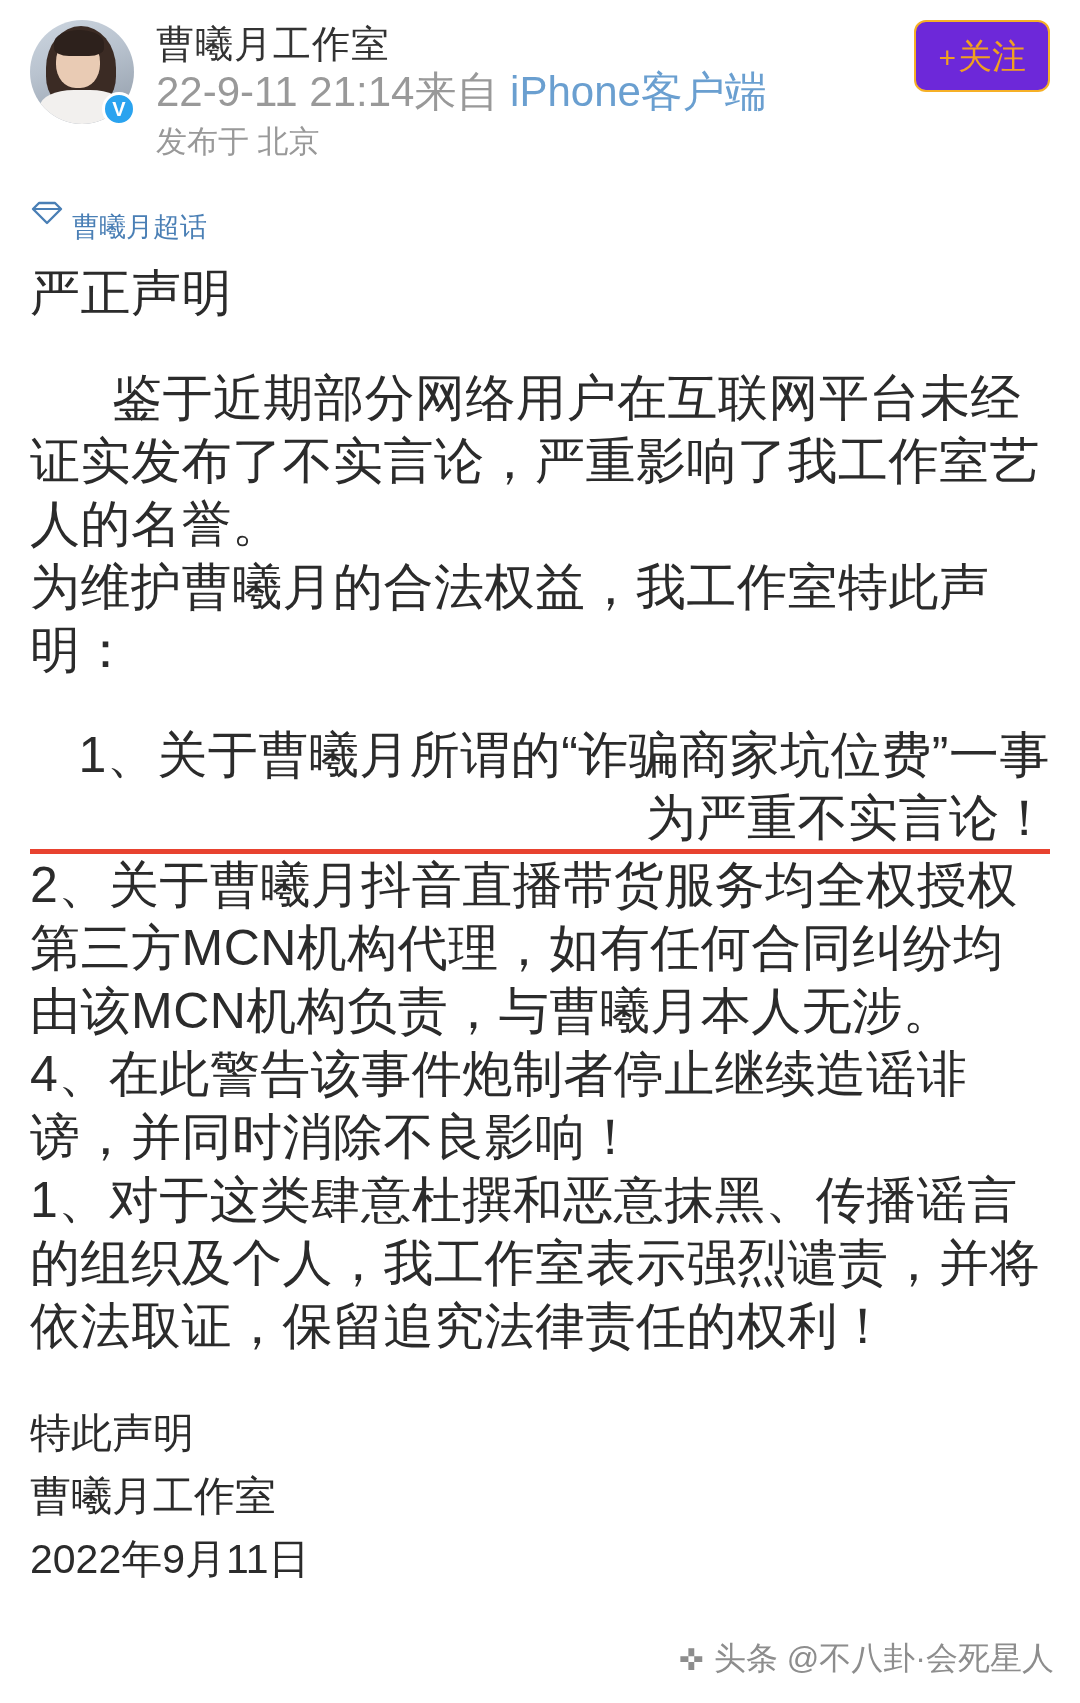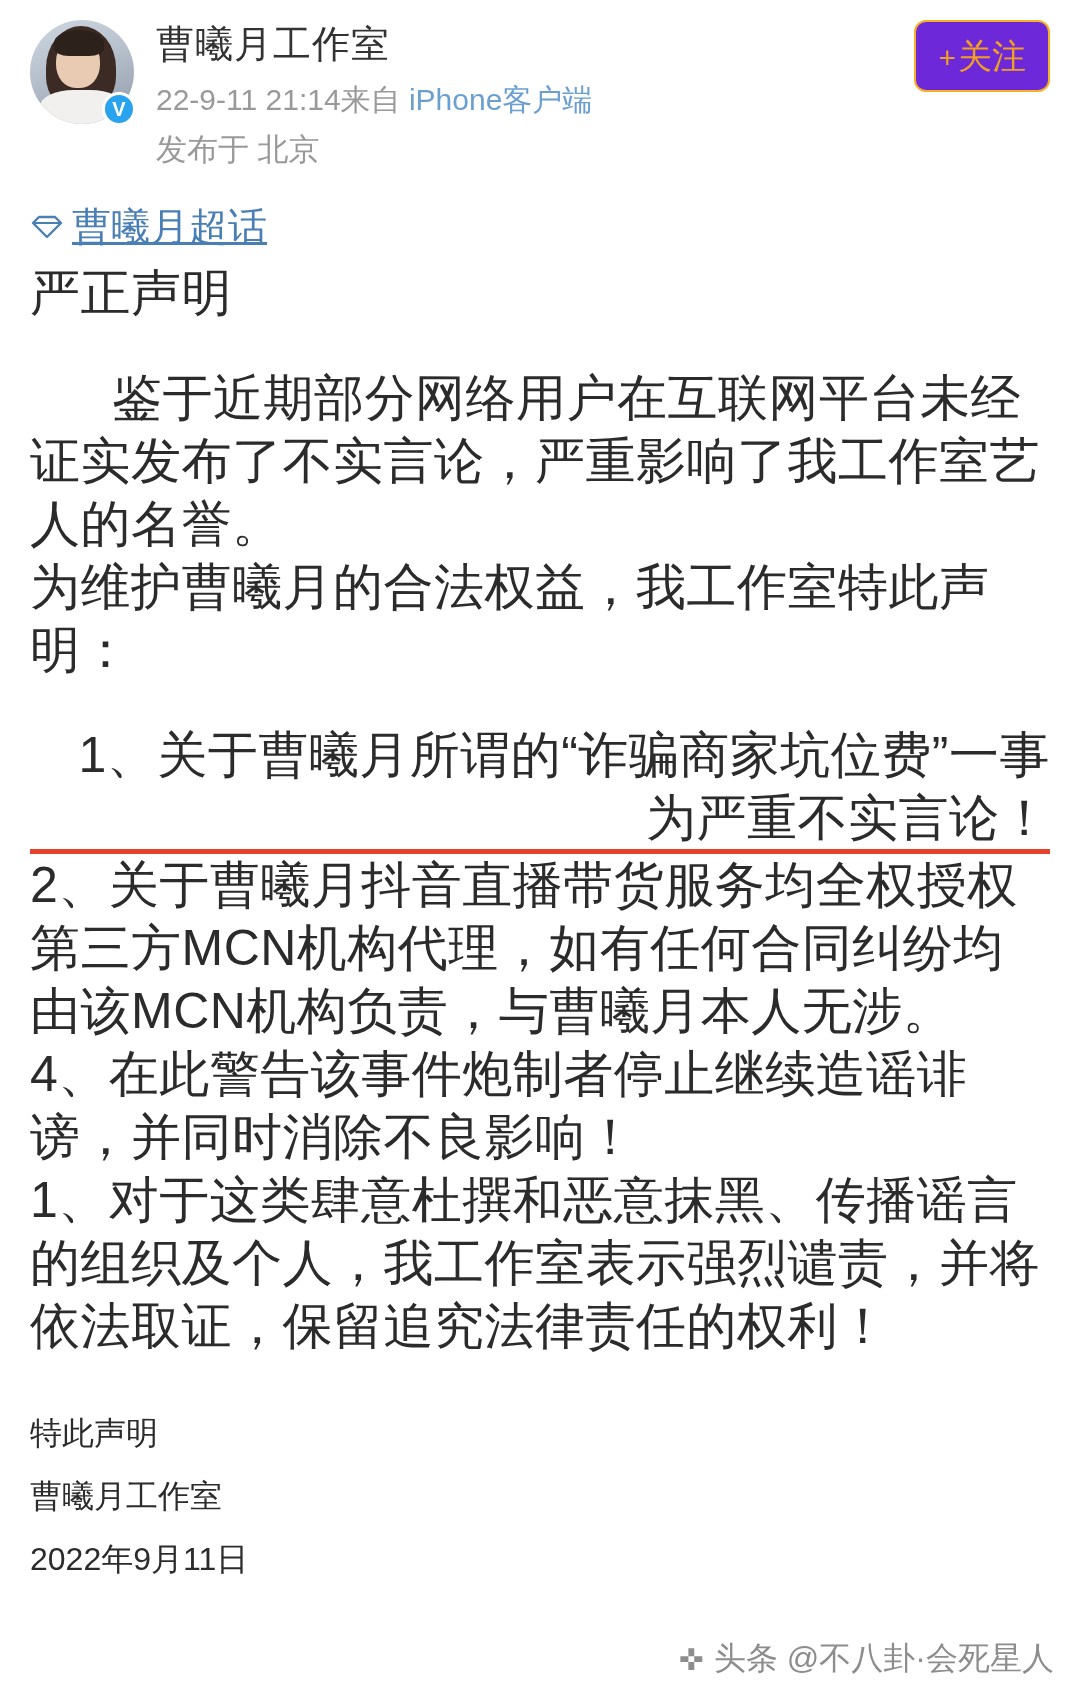--- a/index.html
+++ b/index.html
@@ -103,22 +103,22 @@
     margin-left: 22px;
     padding-top: 4px;
   }
   .username {
     font-size: 38px;
     color: #333333;
     line-height: 52px;
     letter-spacing: 1px;
   }
   .meta-line {
-    margin-top: 8px;
-    font-size: 30px;
+    margin-top: 0;
+    font-size: 42px;
     color: #999999;
     line-height: 44px;
     white-space: nowrap;
   }
   .meta-line .src {
     color: #6a9fd0;
   }
   .meta-loc {
     margin-top: 6px;
     font-size: 31px;
@@ -143,26 +143,24 @@
     font-weight: 500;
   }
   .follow-btn .plus {
     font-size: 30px;
     margin-right: 2px;
   }
 
   
   .topic {
     margin-top: 26px;
-    font-size: 39px;
+    font-size: 27px;
     color: #4a7fb5;
     line-height: 54px;
     display: flex;
-    align-items: center;
-    text-decoration: underline;
   }
   .topic .gem {
     display: inline-block;
     width: 34px;
     height: 26px;
     margin-right: 8px;
     position: relative;
   }
   .topic .gem svg { display: block; }
 
@@ -186,21 +184,21 @@
     background-image: linear-gradient(#e8422f, #e8422f);
     background-repeat: no-repeat;
     background-position: 0 100%;
     background-size: 100% 5px;
     padding-bottom: 4px;
     text-align: right;
   }
 
   .sign-block {
     margin-top: 44px;
-    font-size: 32px;
+    font-size: 41px;
     line-height: 63px;
     color: #2b2b2b;
   }
 
   
   .watermark {
     position: absolute;
     right: 26px;
     bottom: 22px;
     display: flex;

